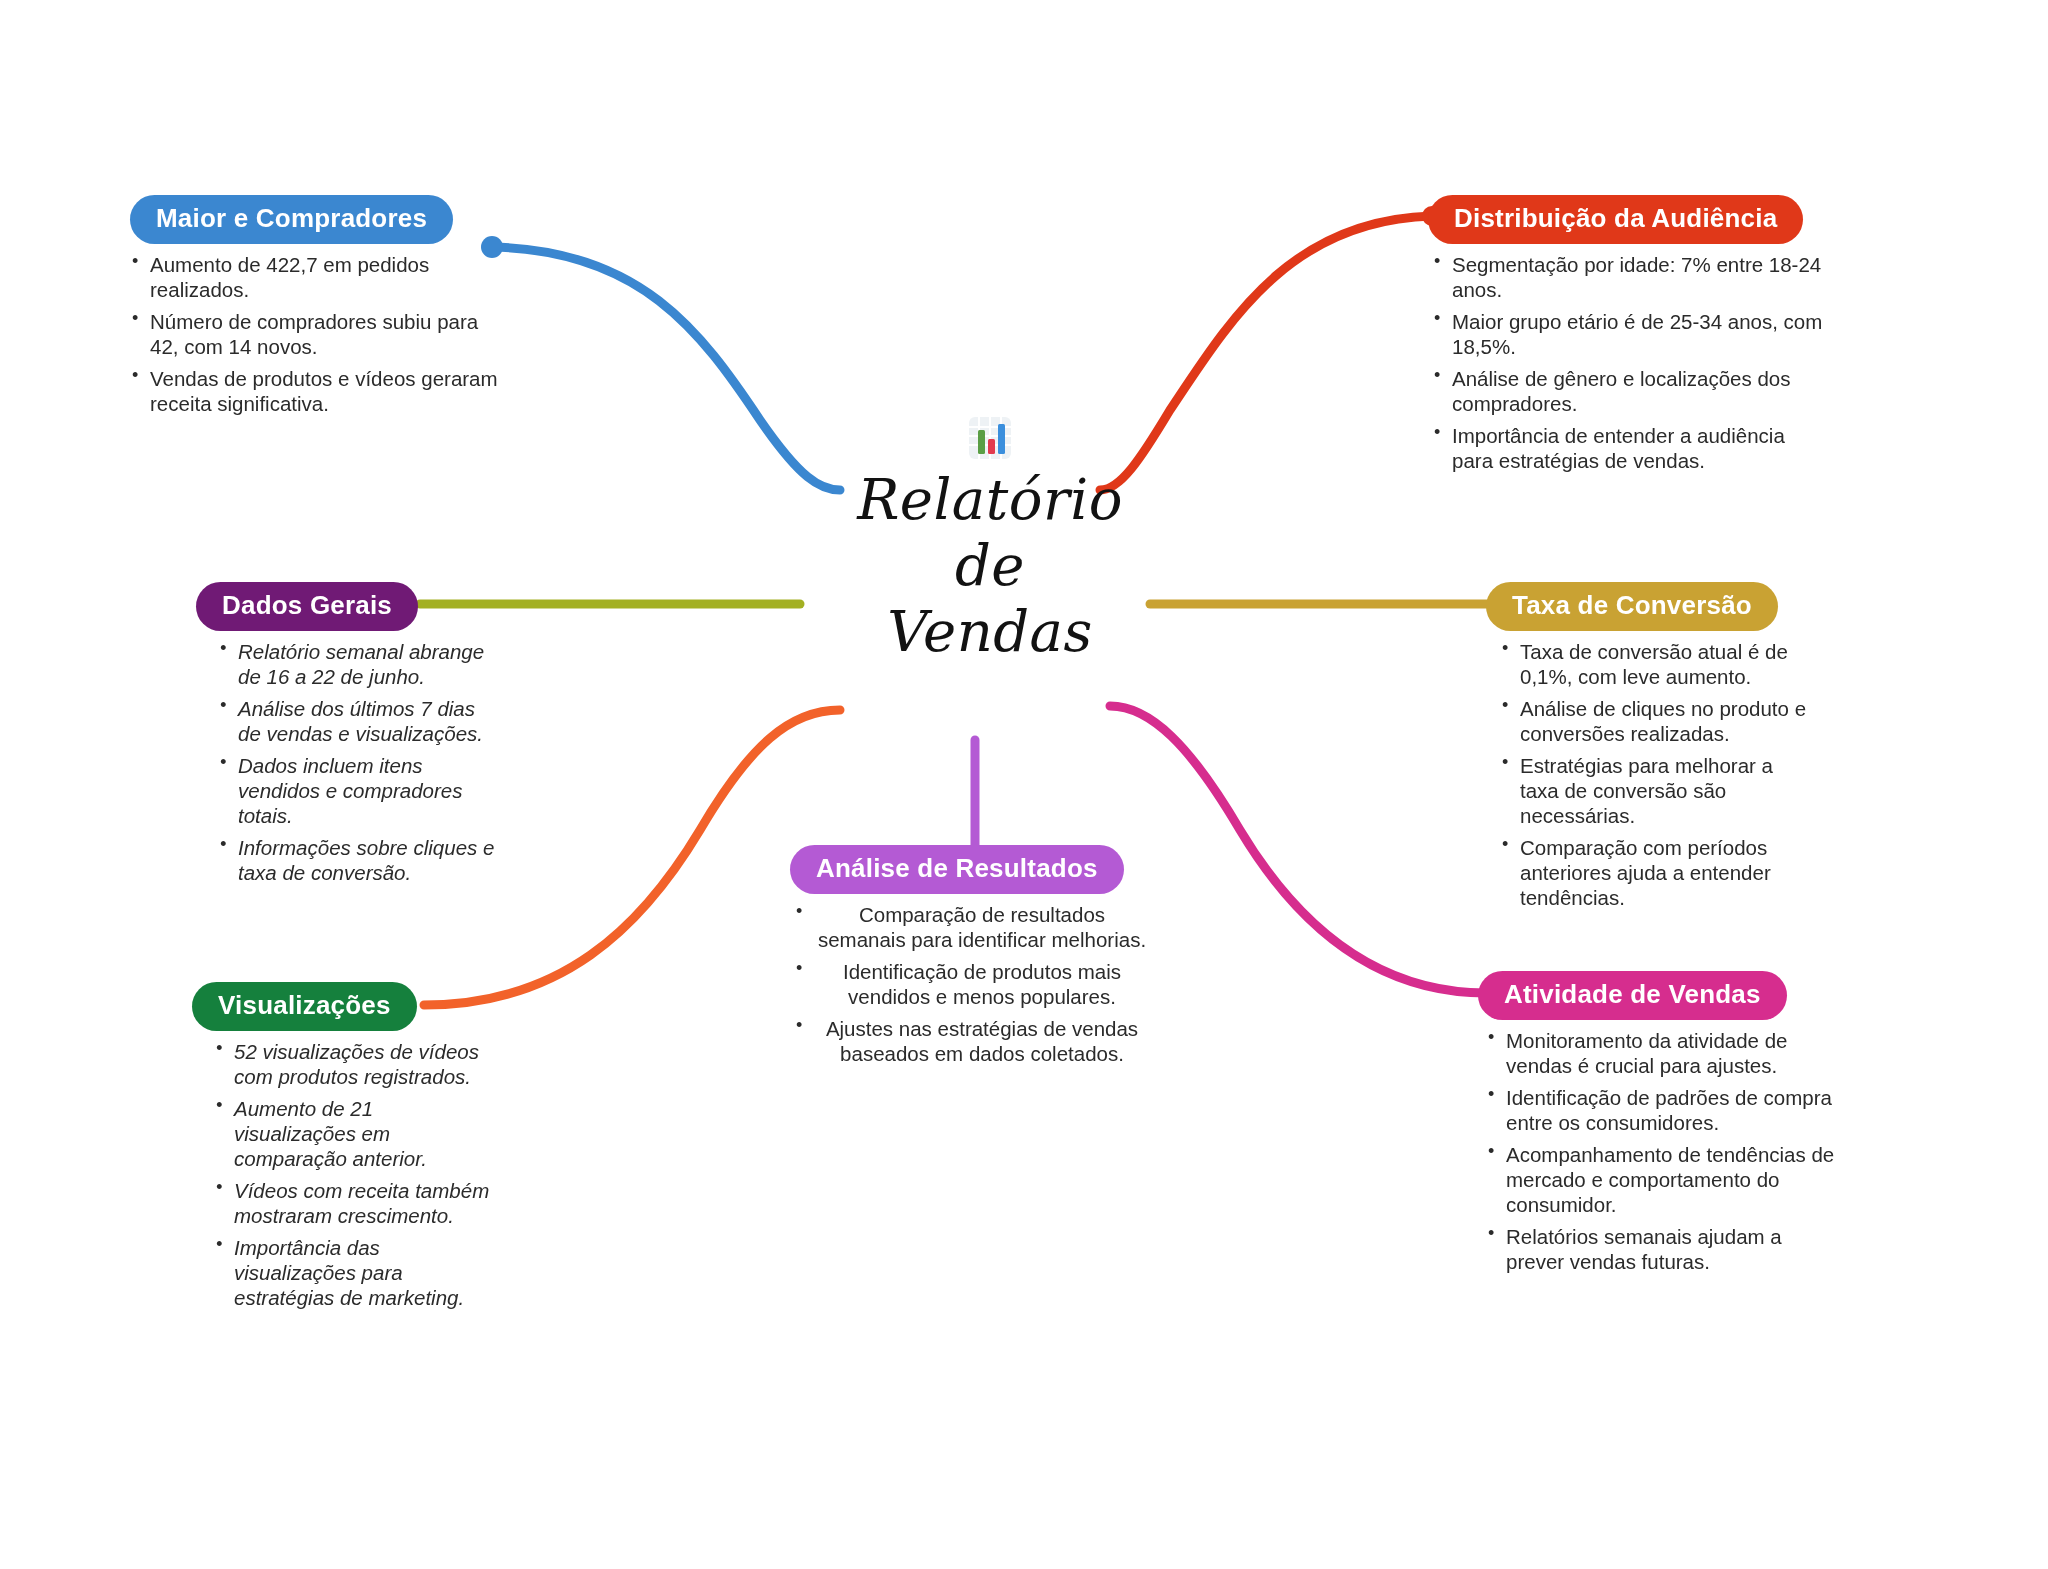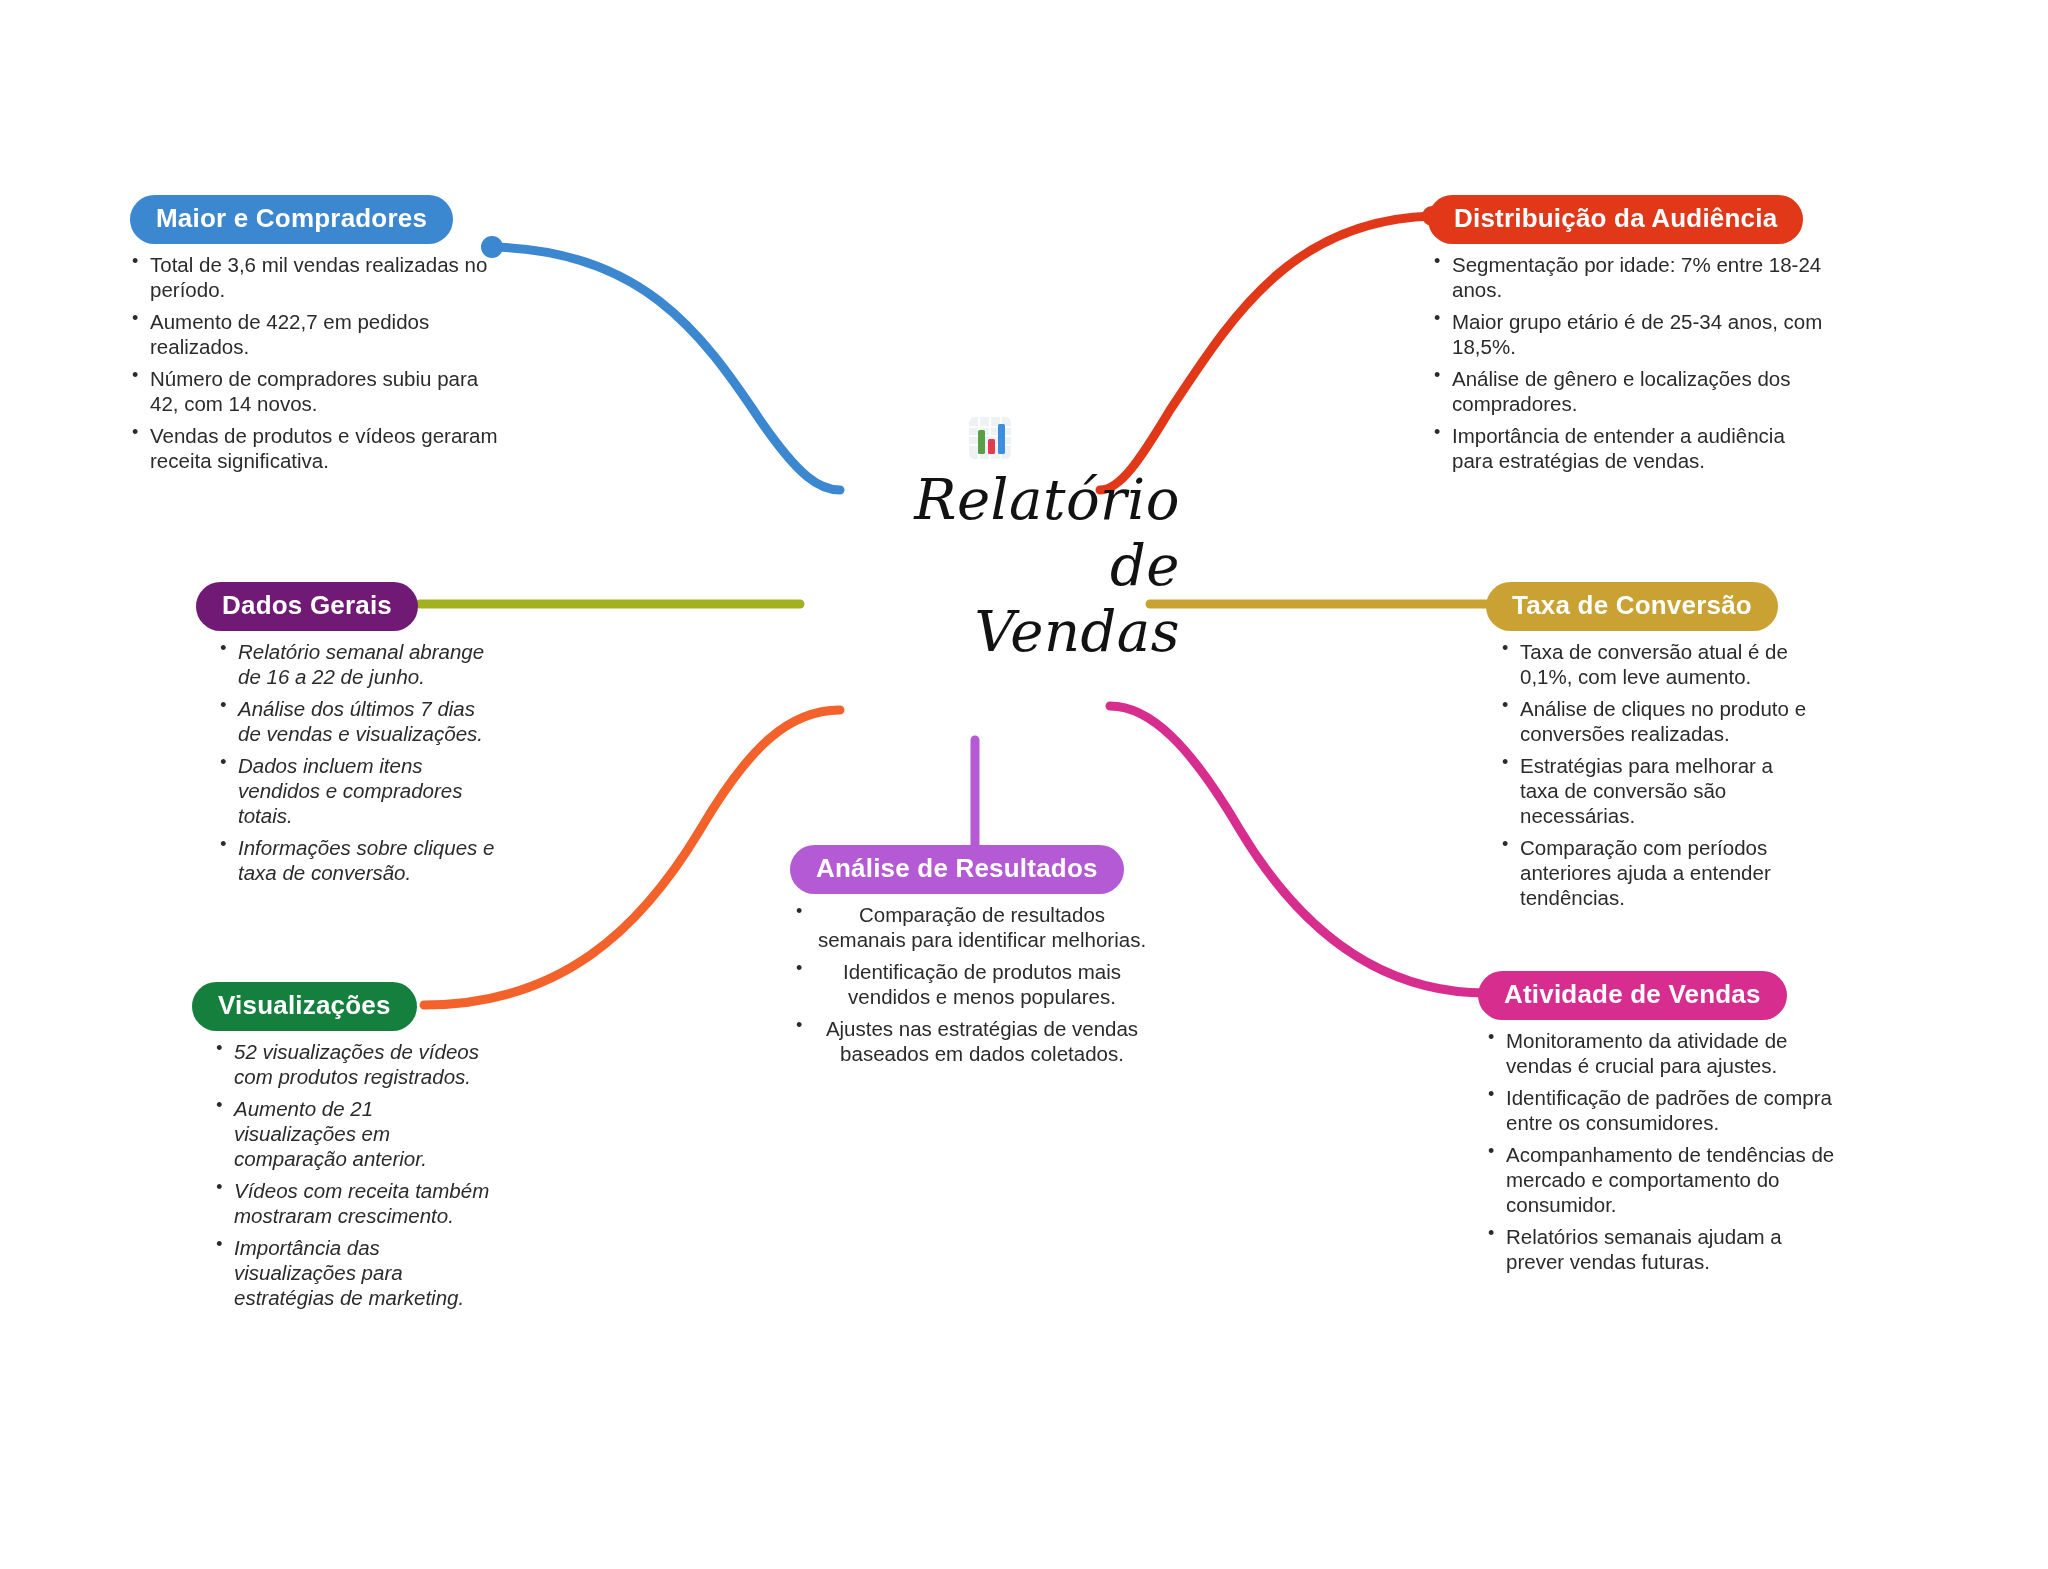--- a/index.html
+++ b/index.html
@@ -27,21 +27,21 @@
     height: 1569px;
     pointer-events: none;
   }
 
   
   .center-node {
     position: absolute;
     left: 800px;
     top: 415px;
     width: 380px;
-    text-align: right;
+    text-align: center;
   }
   .center-icon {
     width: 46px;
     height: 46px;
     margin: 0 auto 6px auto;
     display: block;
   }
   .center-title {
     font-family: "DejaVu Serif", serif;
     font-style: italic;
@@ -151,21 +151,20 @@
     <div class="center-title">Relatório
 de
 Vendas</div>
   </div>
 
   <div class="branch" id="branch-vendas">
     <div class="pill-row">
       <div class="pill" style="background:#3b87d0">Maior e Compradores</div>
     </div>
     <ul class="bullets">
-      <li>Total de 3,6 mil vendas realizadas no período.</li>
       <li>Aumento de 422,7 em pedidos realizados.</li>
       <li>Número de compradores subiu para 42, com 14 novos.</li>
       <li>Vendas de produtos e vídeos geraram receita significativa.</li>
     </ul>
   </div>
 
   <div class="branch" id="branch-audiencia">
     <div class="pill-row">
       <div class="pill" style="background:#e03819">Distribuição da Audiência</div>
     </div>

